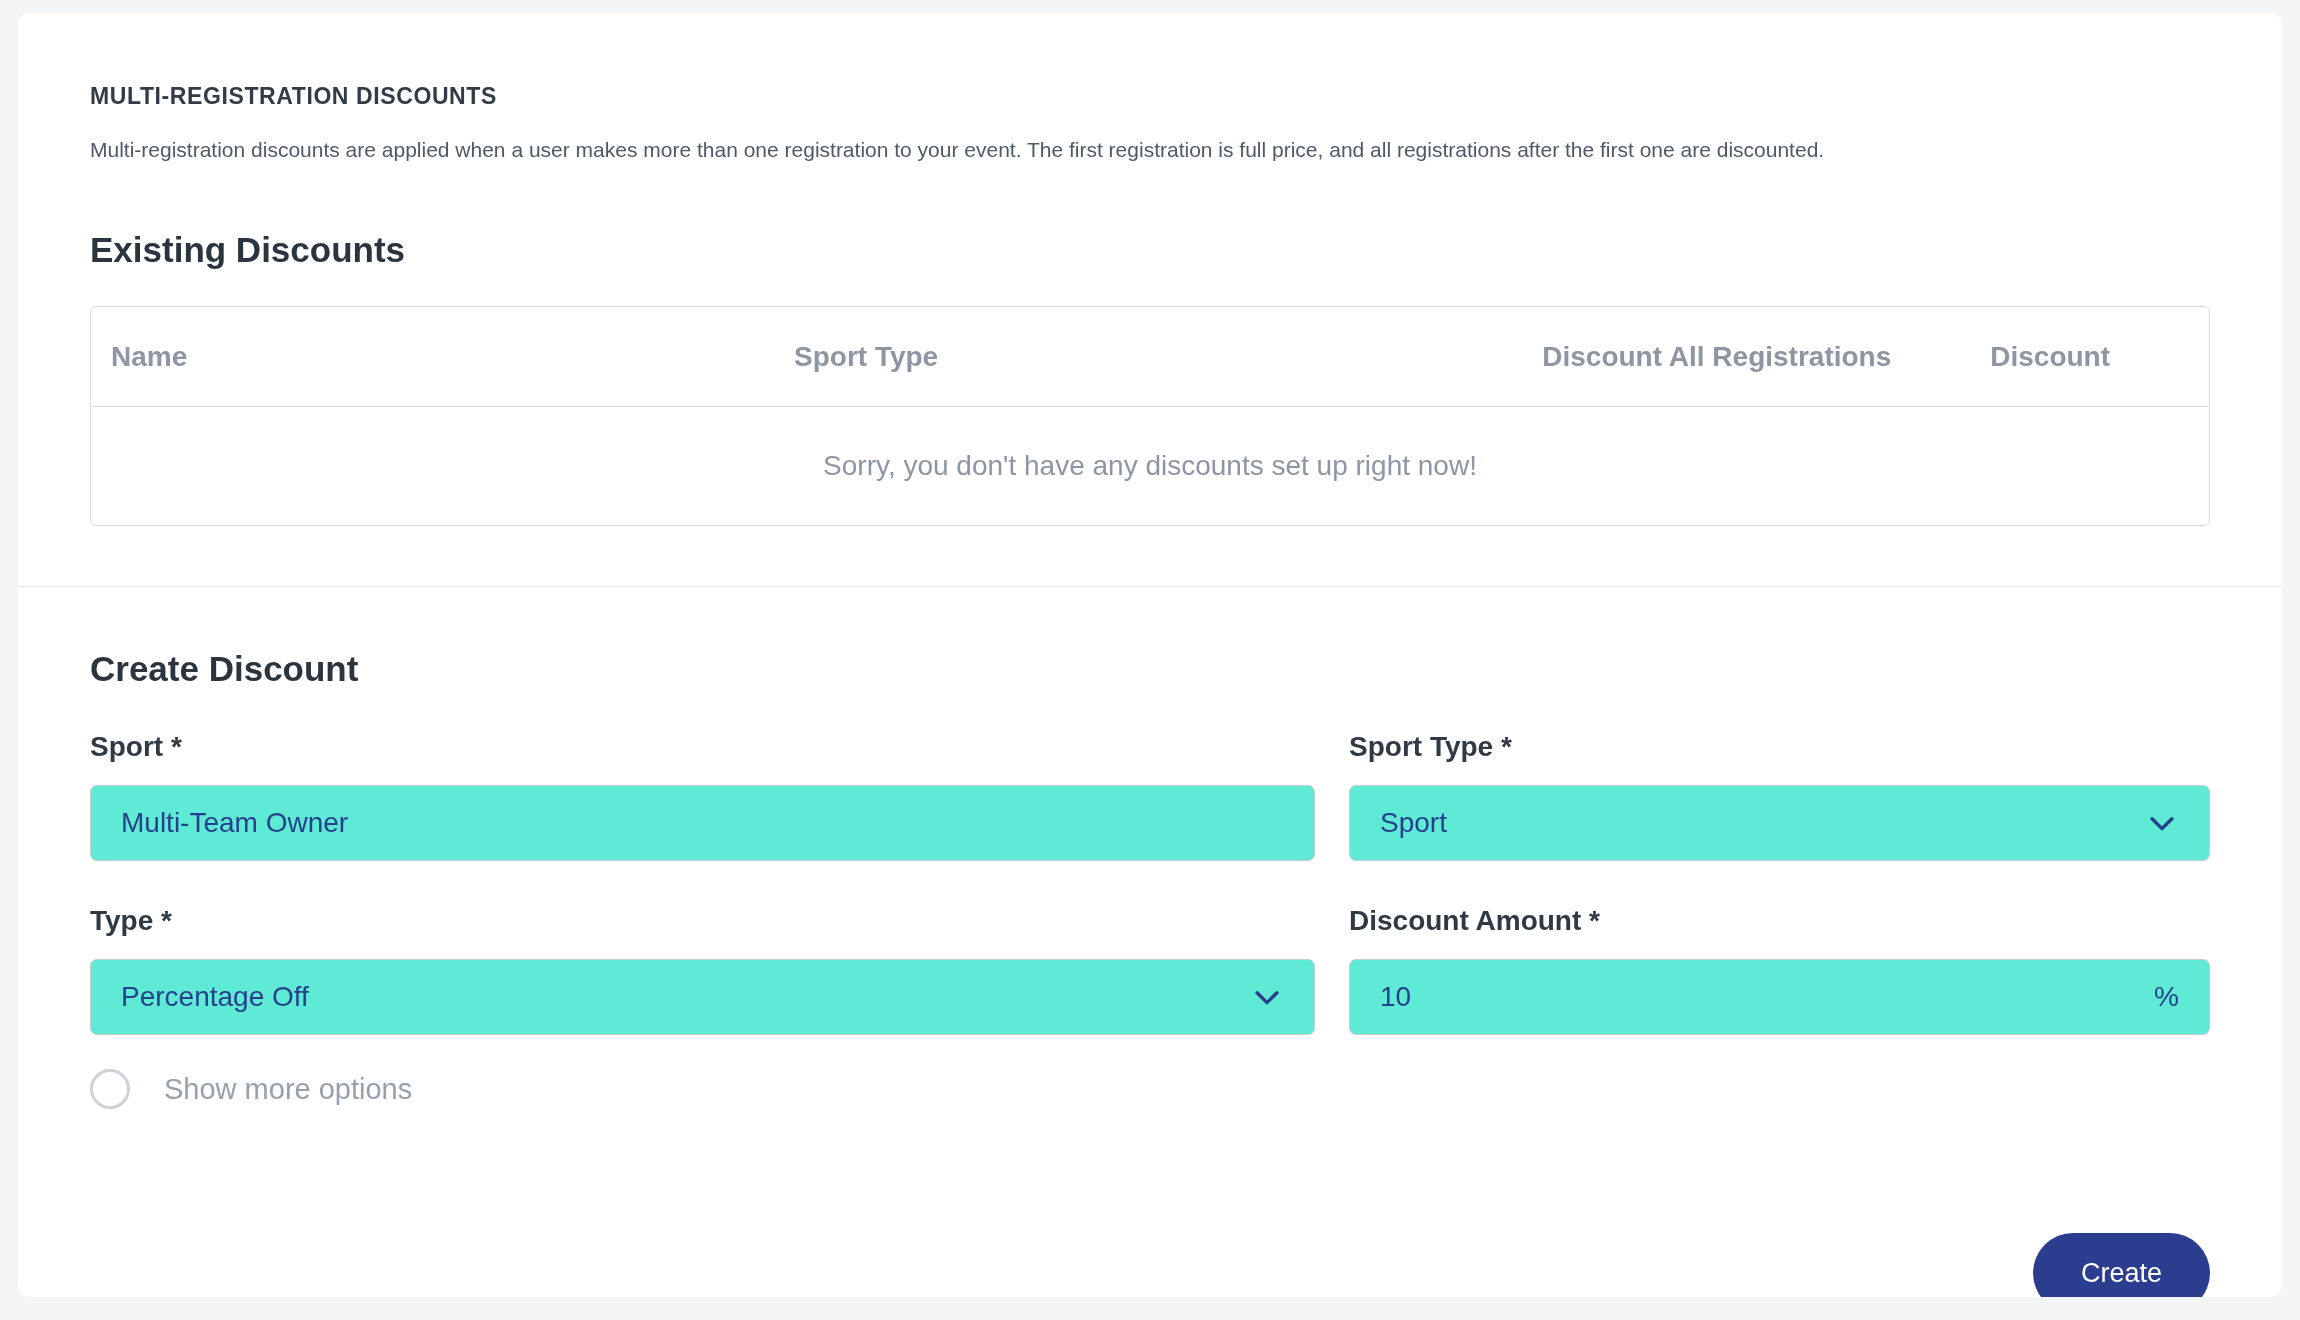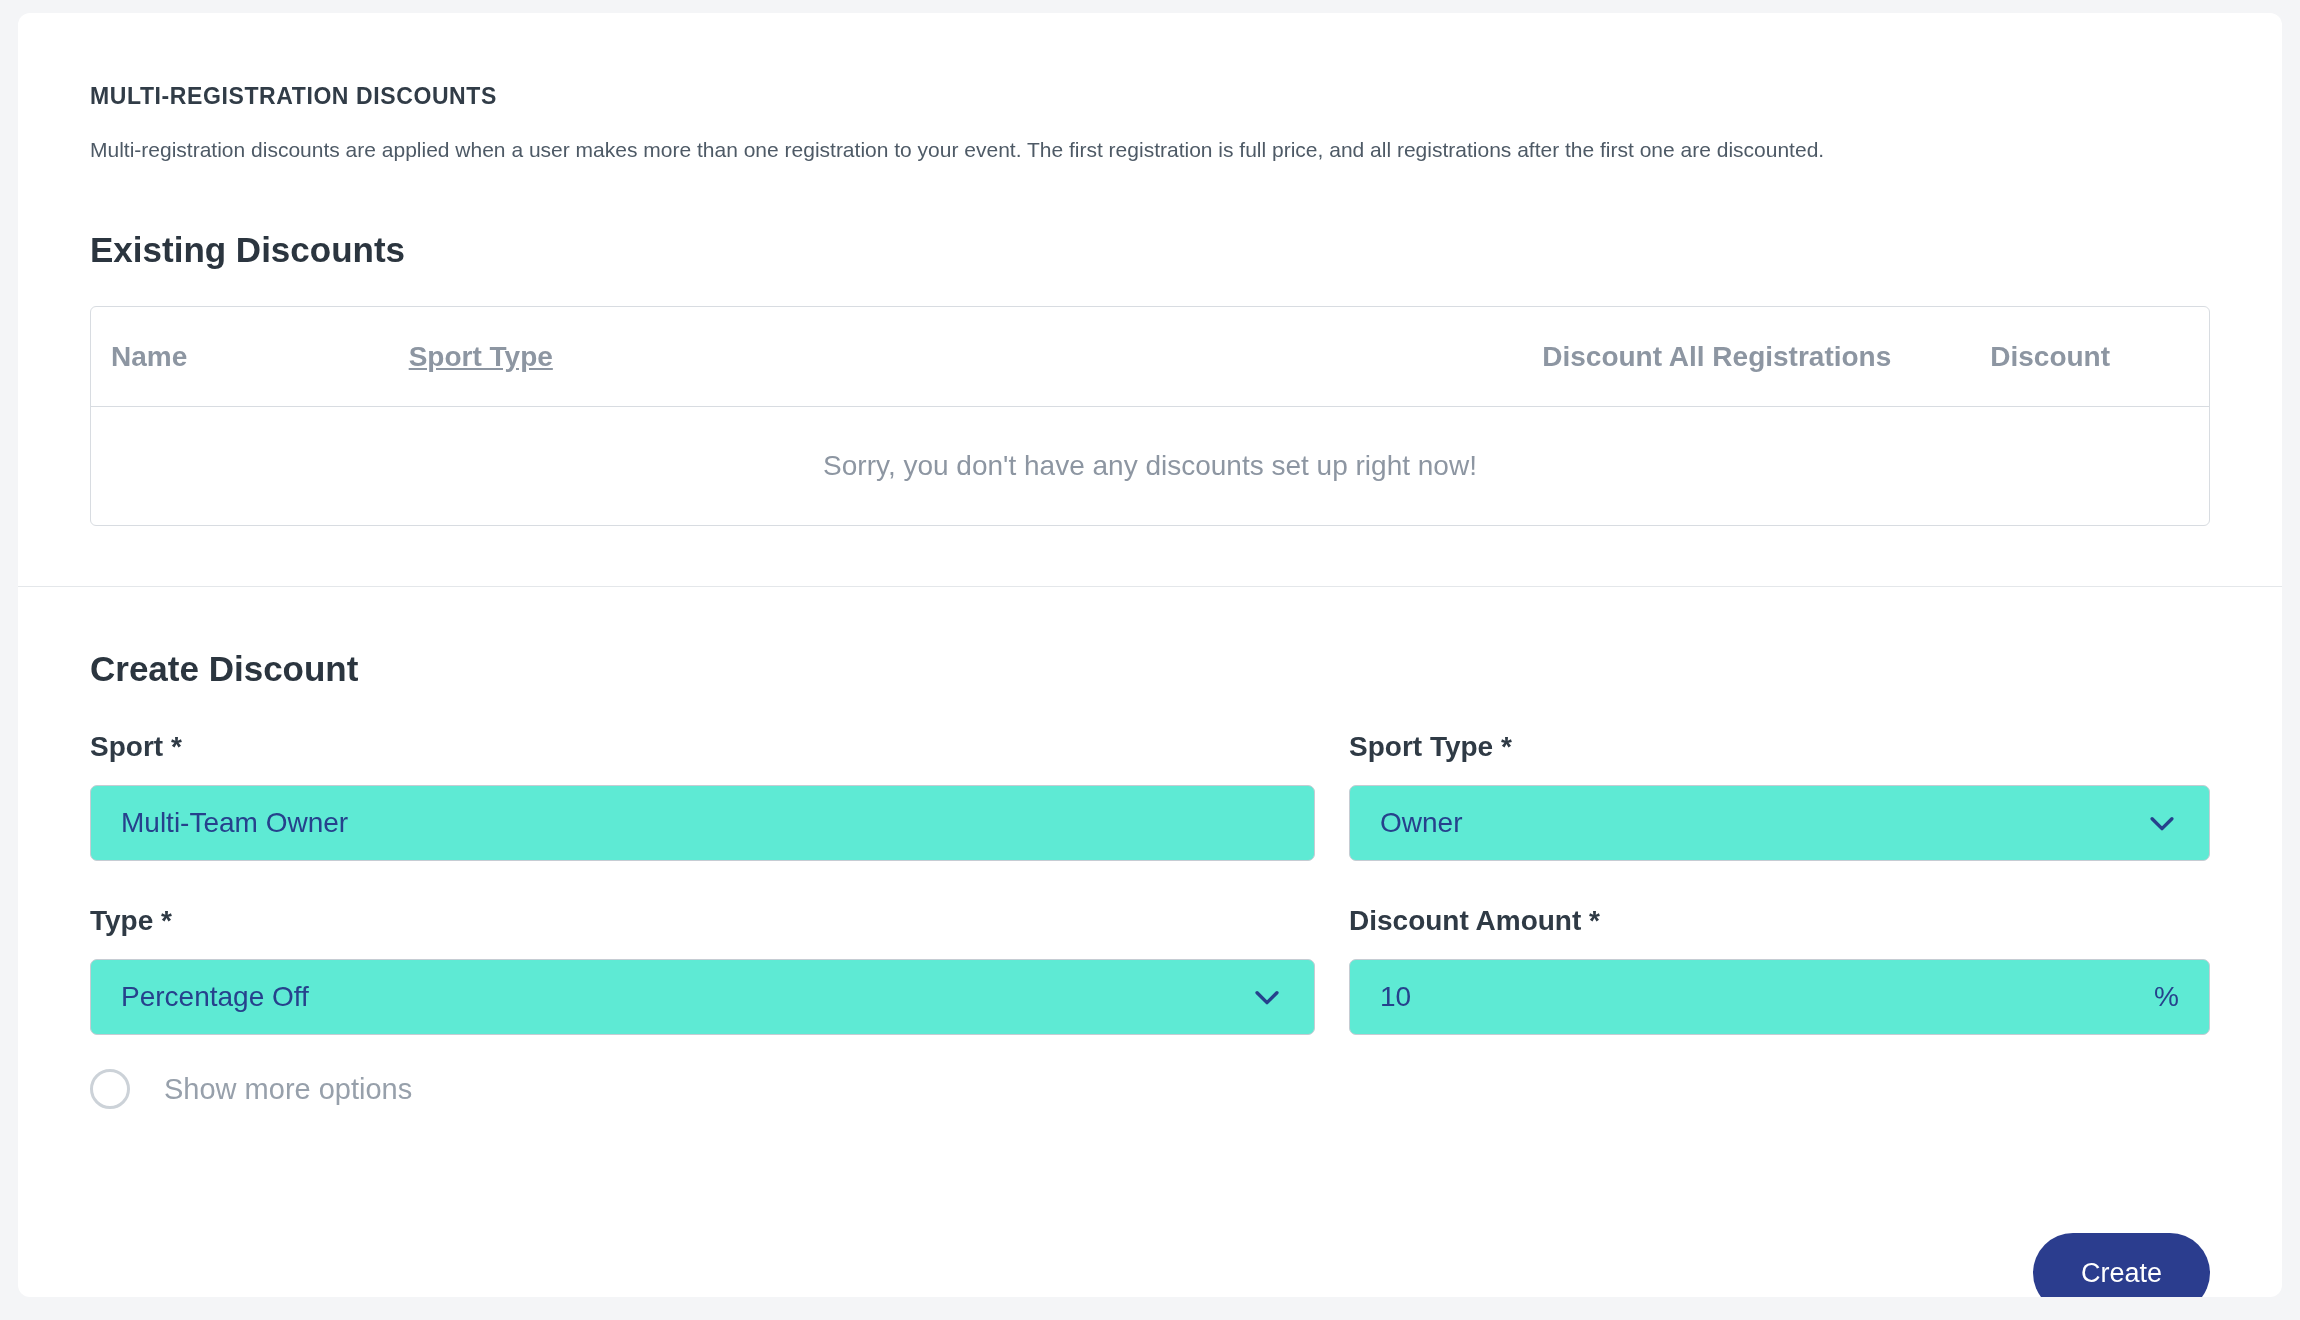--- a/index.html
+++ b/index.html
@@ -50,21 +50,21 @@
     align-items: center;
     height: 100px;
     border-bottom: 1px solid #d8dce1;
   }
   .th {
     font-size: 28px;
     font-weight: 700;
     color: #8d96a2;
   }
   .th.c1 { width: 15%; text-align: left; padding-left: 20px; }
-  .th.c2 { width: 25%; text-align: left; text-decoration: underline; }
+  .th.c2 { width: 25%; text-align: right; }
   .th.c3 { width: 45%; text-align: right; }
   .th.c4 { width: 15%; text-align: center; }
   .empty-row {
     height: 118px;
     display: flex;
     align-items: center;
     justify-content: center;
     font-size: 28px;
     color: #8d96a2;
   }
@@ -194,21 +194,21 @@
       <div>
         <div class="field-label">Sport *</div>
         <div class="control">
           <input type="text" value="Multi-Team Owner" style="">
         </div>
       </div>
 
       <div>
         <div class="field-label">Sport Type *</div>
         <div class="control">
-          <span class="select-value">Owner</span>
+          <span class="select-value">Sport</span>
           <span class="chevron">
             <svg width="34" height="34" viewBox="0 0 24 24">
               <path d="M5 9l7 7 7-7" stroke="#26418c" stroke-width="2.4" fill="none" stroke-linecap="round" stroke-linejoin="round"></path>
             </svg>
           </span>
         </div>
       </div>
 
       <div>
         <div class="field-label">Type *</div>

